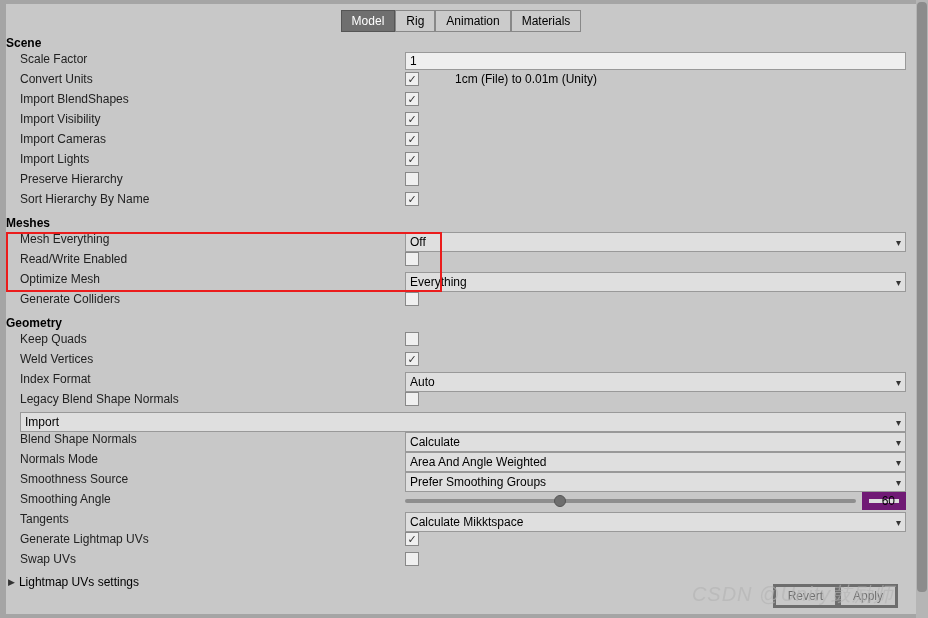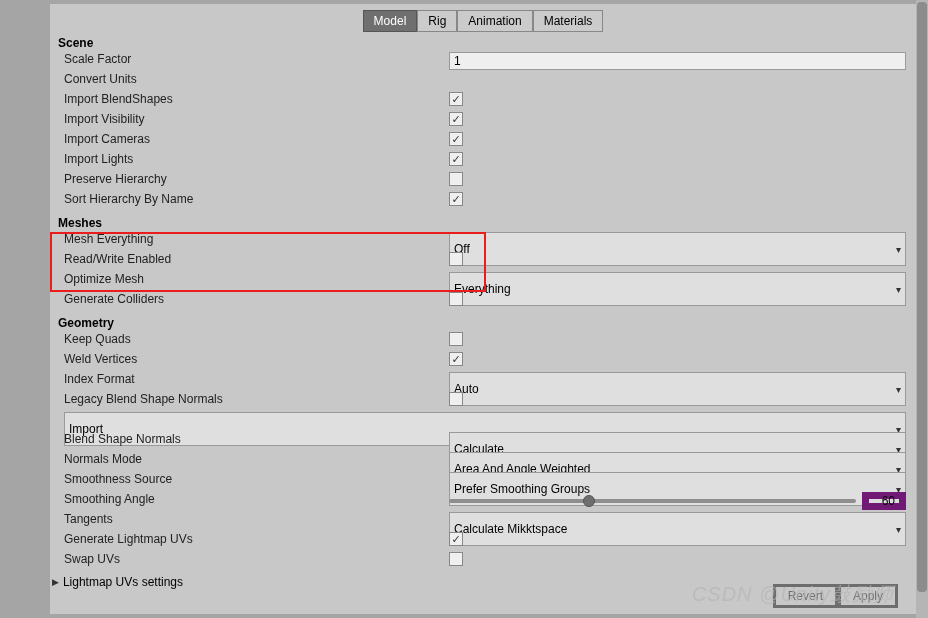--- a/index.html
+++ b/index.html
@@ -1,30 +1,30 @@
 <!DOCTYPE html>
 <html><head>
 <meta charset="utf-8">
 <style>
   * { box-sizing: border-box; margin: 0; padding: 0; font-family: Arial, Helvetica, sans-serif; }
   body { background: #a5a5a5; width: 928px; height: 618px; font-size: 12px; color: #000; position: relative; overflow: hidden; }
-  .area { background: #c8c8c8; position: absolute; left: 6px; top: 4px; right: 12px; bottom: 4px; margin-left: 44px; }
+  .area { background: #c8c8c8; position: absolute; left: 6px; top: 4px; right: 12px; bottom: 4px; }
   .tabs { display: flex; justify-content: center; gap: 0; padding-top: 6px; }
   .tab { background: #cbcbcb; border: 1px solid #888; padding: 3px 10px; font-size: 12px; cursor: pointer; }
   .tab.active { background: #6f6f6f; color: #fff; border-color: #555; }
-  .section-header { font-weight: bold; font-size: 12px; padding: 4px 10px 2px 8px; }
+  .section-header { font-weight: bold; font-size: 12px; padding: 4px 10px 2px 0; }
   .rows { padding: 0 10px 0 14px; }
   .row { display: flex; align-items: flex-start; height: 20px; }
   .row .label { width: 385px; font-size: 12px; color: #222; }
   .row .control { flex: 1; display: flex; align-items: center; }
   .txt-input { width: 100%; height: 18px; background: #efefef; border: 1px solid #999; font-size: 12px; padding: 0 4px; }
   .chk { width: 14px; height: 14px; background: #efefef; border: 1px solid #888; display: inline-flex; align-items: center; justify-content: center; font-size: 11px; line-height: 1; cursor: pointer; }
   .chk.checked::after { content: "✓"; color: #333; }
   .conv-label { margin-left: 36px; font-size: 12px; color: #000; }
-  .dropdown { width: 100%; height: 34px; background: #dfdfdf; border: 1px solid #999; display: flex; align-items: center; justify-content: space-between; padding: 0 4px; cursor: pointer; }
+  .dropdown { width: 100%; height: 20px; background: #dfdfdf; border: 1px solid #999; display: flex; align-items: center; justify-content: space-between; padding: 0 4px; cursor: pointer; }
   .dropdown .dd-label { font-size: 12px; }
   .dropdown .dd-arrow { font-size: 10px; color: #333; }
   .slider-wrap { display: flex; align-items: center; width: 100%; gap: 6px; }
   .slider-track { flex: 1; height: 4px; background: #8e8e8e; border-radius: 2px; position: relative; cursor: pointer; }
   .slider-thumb { position: absolute; top: -4px; width: 12px; height: 12px; background: #6e6e6e; border-radius: 50%; border: 1px solid #555; }
   .slider-val { width: 44px; height: 18px; background: #dedede; border: 7px solid #701a75; font-size: 12px; padding: 0 4px; display: flex; align-items: center; justify-content: flex-end; }
   .foldout { display: flex; align-items: center; padding-left: 2px; height: 20px; cursor: pointer; }
   .foldout .tri { font-size: 9px; color: #333; margin-right: 4px; }
   .highlight-box { position: absolute; border: 2px solid #eb1c1c; pointer-events: none; }
   .scrollbar { position: absolute; right: 0; top: 0; width: 12px; height: 100%; background: #b5b5b5; }
@@ -48,20 +48,24 @@
   <div class="section-header">Scene</div>
   <div class="rows">
     <div class="row">
       <div class="label">Scale Factor</div>
       <div class="control">
           <input class="txt-input" value="1" style="">
         </div>
     </div>
     <div class="row">
       <div class="label">Convert Units</div>
+      <div class="control">
+        <span class="chk checked"></span>
+        <span class="conv-label">1cm (File) to 0.01m (Unity)</span>
+      </div>
     </div>
     <div class="row">
         <div class="label">Import BlendShapes</div>
         <div class="control">
           <span class="chk checked"></span>
         </div>
       </div>
     <div class="row">
         <div class="label">Import Visibility</div>
         <div class="control">

